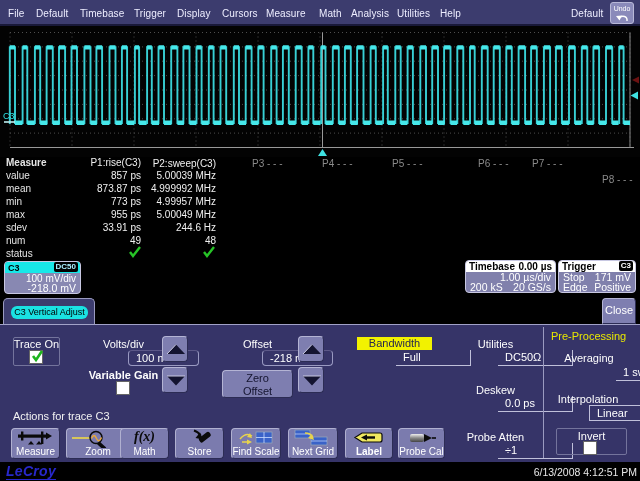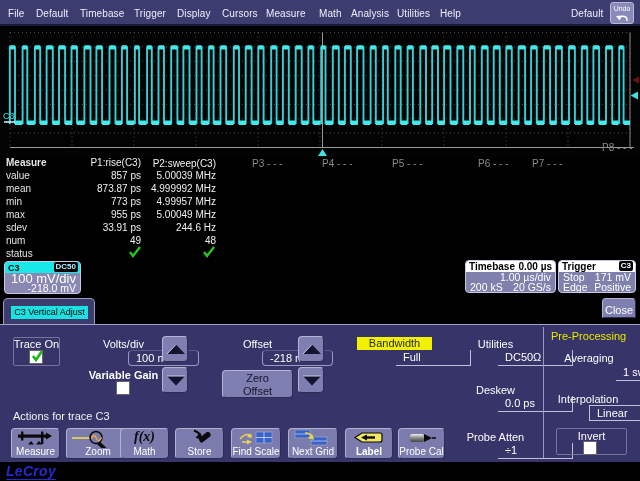--- a/index.html
+++ b/index.html
@@ -106,28 +106,28 @@
     <path d="M2 6 L5 10 L12 1" stroke="#27c427" stroke-width="2.4" fill="none"></path>
   </svg>
 <svg class="a" style="left:202px;top:246px;" width="14" height="12">
     <path d="M2 6 L5 10 L12 1" stroke="#27c427" stroke-width="2.4" fill="none"></path>
   </svg>
 <div class="th" style="left:252px;top:158px;">P3 - - -</div>
 <div class="th" style="left:322px;top:158px;">P4 - - -</div>
 <div class="th" style="left:392px;top:158px;">P5 - - -</div>
 <div class="th" style="left:462px;top:158px;padding-left:16px;">P6 - - -</div>
 <div class="th" style="left:532px;top:158px;">P7 - - -</div>
-<div class="th" style="left:602px;top:142px;">P8 - - -</div>
+<div class="th" style="left:602px;top:174px;">P8 - - -</div>
 
 <div class="a" style="left:4px;top:261px;width:77px;height:33px;background:#8888b2;border:1px solid #c8c8e2;border-radius:4px;overflow:hidden;">
   <div class="a" style="left:0;top:0;width:100%;height:11px;background:#18e8e8;color:#000;font-size:9px;font-weight:bold;">
     <span style="position:absolute;left:3px;top:1px;">C3</span>
     <span style="position:absolute;right:2px;top:0px;background:#000;color:#aef;font-size:8px;border-radius:2px;padding:0 2px;line-height:10px;">DC50</span>
   </div>
-  <div class="a" style="right:4px;top:11px;font-size:13px;line-height:11px;color:#fff;">100 mV/div</div>
+  <div class="a" style="right:4px;top:11px;font-size:10px;line-height:11px;color:#fff;">100 mV/div</div>
   <div class="a" style="right:4px;top:21px;font-size:10.5px;line-height:11px;color:#fff;">-218.0 mV</div>
 </div>
 
 <div class="a" style="left:465px;top:260px;width:91px;height:33px;background:#8080ac;border:1px solid #c8c8e2;border-radius:4px;overflow:hidden;">
   <div class="a" style="left:0;top:0;width:100%;height:11px;background:#fff;color:#000;font-size:10px;font-weight:bold;">
     <span style="position:absolute;left:3px;top:0px;">Timebase</span>
     <span style="position:absolute;right:3px;top:0px;font-weight:bold;">0.00 µs</span>
   </div>
   <div class="a" style="right:4px;top:11px;font-size:10.5px;line-height:11px;color:#fff;">1.00 µs/div</div>
   <div class="a" style="left:4px;top:21px;font-size:10.5px;line-height:11px;color:#fff;">200 kS</div>
@@ -139,23 +139,23 @@
     <span style="position:absolute;left:3px;top:0px;">Trigger</span>
     <span style="position:absolute;right:2px;top:0px;background:#000;color:#fff;font-size:8px;border-radius:2px;padding:0 2px;line-height:10px;">C3</span>
   </div>
   <div class="a" style="left:4px;top:11px;font-size:10.5px;line-height:11px;color:#fff;">Stop</div>
   <div class="a" style="right:4px;top:11px;font-size:10.5px;line-height:11px;color:#fff;">171 mV</div>
   <div class="a" style="left:4px;top:21px;font-size:10.5px;line-height:11px;color:#fff;">Edge</div>
   <div class="a" style="right:4px;top:21px;font-size:10.5px;line-height:11px;color:#fff;">Positive</div>
 </div>
 
 <div class="a" style="left:3px;top:298px;width:92px;height:27px;background:#3c3c6e;border:1px solid #9a9ac0;border-bottom:none;border-radius:5px 5px 0 0;">
-  <div class="a" style="left:7px;top:7px;width:77px;height:13px;background:#1ae2e2;border-radius:0;color:#000;font-size:9px;text-align:center;line-height:13px;">C3 Vertical Adjust</div>
-</div>
-<div class="btn3d" style="left:602px;top:298px;width:34px;height:20px;font-size:11px;color:#fff;text-align:center;line-height:23px;border-radius:4px 4px 0 0;">Close</div>
+  <div class="a" style="left:7px;top:7px;width:77px;height:13px;background:#1ae2e2;border-radius:6px;color:#000;font-size:9px;text-align:center;line-height:13px;">C3 Vertical Adjust</div>
+</div>
+<div class="btn3d" style="left:602px;top:298px;width:34px;height:26px;font-size:11px;color:#fff;text-align:center;line-height:23px;border-radius:4px 4px 0 0;">Close</div>
 
 <div class="a" style="left:0;top:324px;width:640px;height:138px;background:#363468;border-top:1px solid #a2a2c8;">
 
   <div class="grp" style="left:13px;top:12px;width:47px;height:29px;"></div>
   <div class="lbl" style="left:13px;top:13px;width:47px;">Trace On</div>
   <div class="cb" style="left:29px;top:25px;"></div>
   <svg class="a" style="left:30px;top:24px;" width="14" height="14">
       <path d="M3 7 L6 11 L12 2" stroke="#1eb41e" stroke-width="2.6" fill="none"></path>
     </svg>
 
@@ -296,13 +296,14 @@
       </defs>
       <rect x="8" y="4" width="14" height="8" rx="2" fill="url(#pg)"></rect>
       <polygon points="22,4 30,8 22,12" fill="#0a0a0a"></polygon>
       <line x1="30" y1="8" x2="34" y2="8" stroke="#0a0a0a" stroke-width="1.6"></line>
     </svg>
   <div class="cap">Probe Cal</div>
 </div>
 
 <div class="a" style="left:0;top:462px;width:640px;height:19px;background:#000;">
   <div class="a" style="left:6px;top:1px;font-size:14px;font-weight:bold;font-style:italic;color:#2828cc;border-bottom:1.5px solid #2828cc;letter-spacing:0.3px;padding-bottom:0px;">LeCroy</div>
+  <div class="a" style="right:3px;top:4px;font-size:10.5px;color:#e8e8e8;">6/13/2008 4:12:51 PM</div>
 </div>
 
 </body></html>

